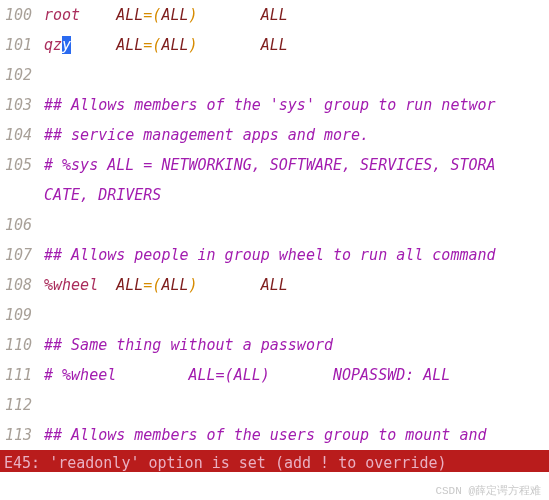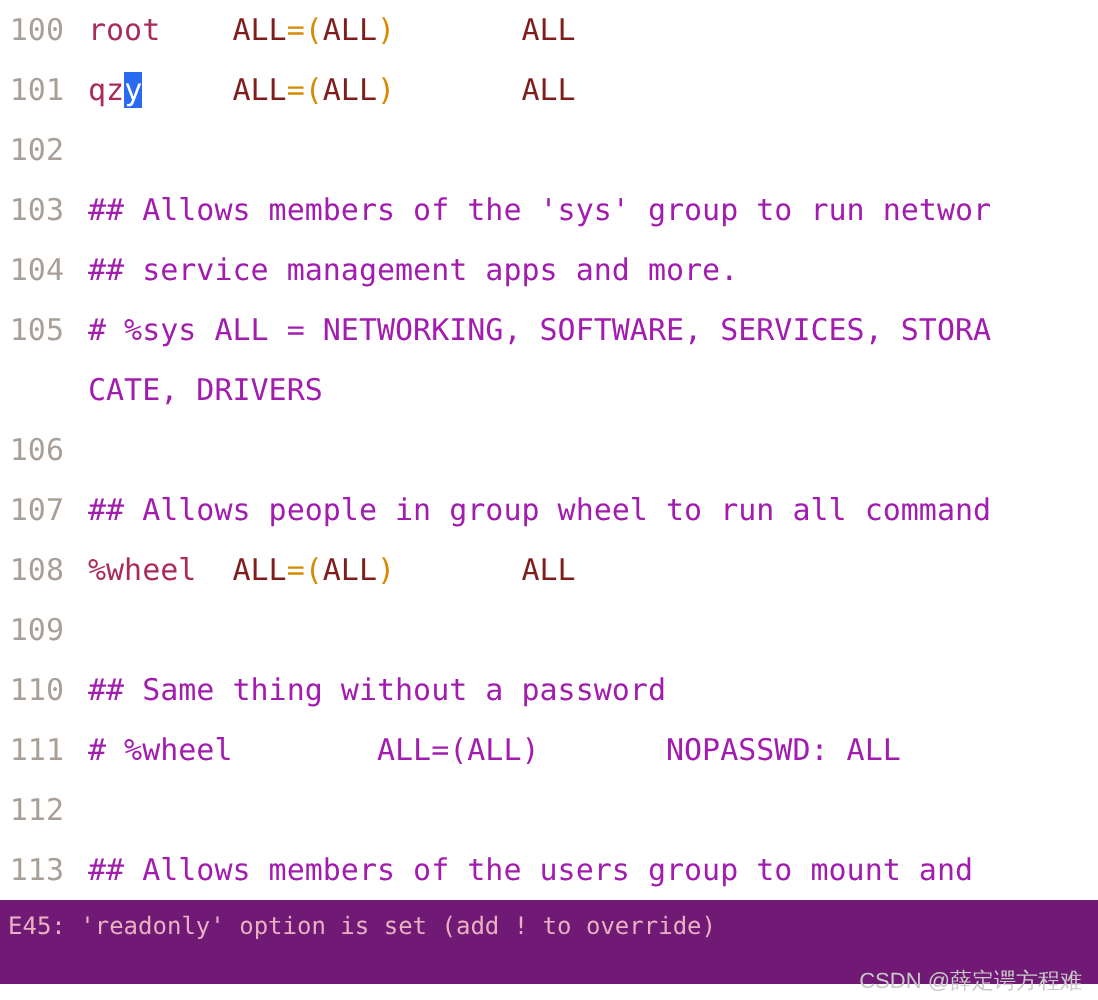--- a/index.html
+++ b/index.html
@@ -8,20 +8,21 @@
     font-size: 15px;
     background: #ffffff;
     width: 549px;
     height: 500px;
     overflow: hidden;
     position: relative;
   }
   .editor {
     white-space: pre;
     line-height: 30px;
+    font-style: italic;
   }
   .line {
     display: flex;
     align-items: baseline;
     height: 30px;
   }
   .gutter {
     color: #a8a098;
     width: 32px;
     text-align: right;
@@ -36,36 +37,36 @@
   .wrap .gutter { visibility: hidden; }
   .c-dark { color: #aa2c5c; }          
   .c-teal { color: #7f1d1d; }          
   .c-orange { color: #d68b00; }        
   .c-brown { color: #a21caf; }       
   .cursor {
     background: #2a6af0;
     color: #ffffff;
   }
   .statusline {
-    background: #701a75;
+    background: #b91c1c;
     color: #e9b0c2;
-    height: 42px;
+    height: 22px;
     line-height: 26px;
     padding-left: 4px;
-    font-size: 12px;
+    font-size: 15px;
     white-space: pre;
     overflow: hidden;
   }
   .watermark {
     position: absolute;
     right: 8px;
     bottom: 2px;
     font-size: 11px;
     color: #c8c8c8;
-    font-family: Liberation Sans, sans-serif;
+    font-family: Liberation Mono, monospace;
   }
 </style>
 </head>
 <body>
 
 <div class="editor"><div class="line"><span class="gutter">100</span><span class="code"><span class="c-dark">root</span><span>    </span><span class="c-teal">ALL</span><span class="c-orange">=(</span><span class="c-teal">ALL</span><span class="c-orange">)       </span><span class="c-teal">ALL</span></span></div><div class="line"><span class="gutter">101</span><span class="code"><span class="c-dark">qz</span><span class="c-dark cursor">y</span><span>     </span><span class="c-teal">ALL</span><span class="c-orange">=(</span><span class="c-teal">ALL</span><span class="c-orange">)       </span><span class="c-teal">ALL</span></span></div><div class="line"><span class="gutter">102</span><span class="code"></span></div><div class="line"><span class="gutter">103</span><span class="code"><span class="c-brown">## Allows members of the 'sys' group to run networ</span></span></div><div class="line"><span class="gutter">104</span><span class="code"><span class="c-brown">## service management apps and more.</span></span></div><div class="line"><span class="gutter">105</span><span class="code"><span class="c-brown"># %sys ALL = NETWORKING, SOFTWARE, SERVICES, STORA</span></span></div><div class="line wrap"><span class="gutter"></span><span class="code"><span class="c-brown">CATE, DRIVERS</span></span></div><div class="line"><span class="gutter">106</span><span class="code"></span></div><div class="line"><span class="gutter">107</span><span class="code"><span class="c-brown">## Allows people in group wheel to run all command</span></span></div><div class="line"><span class="gutter">108</span><span class="code"><span class="c-dark">%wheel</span><span>  </span><span class="c-teal">ALL</span><span class="c-orange">=(</span><span class="c-teal">ALL</span><span class="c-orange">)       </span><span class="c-teal">ALL</span></span></div><div class="line"><span class="gutter">109</span><span class="code"></span></div><div class="line"><span class="gutter">110</span><span class="code"><span class="c-brown">## Same thing without a password</span></span></div><div class="line"><span class="gutter">111</span><span class="code"><span class="c-brown"># %wheel        ALL=(ALL)       NOPASSWD: ALL</span></span></div><div class="line"><span class="gutter">112</span><span class="code"></span></div><div class="line"><span class="gutter">113</span><span class="code"><span class="c-brown">## Allows members of the users group to mount and </span></span></div></div>
 <div class="statusline">E45: 'readonly' option is set (add ! to override)</div>
 <div class="watermark">CSDN @薛定谔方程难</div>
 
 </body></html>

